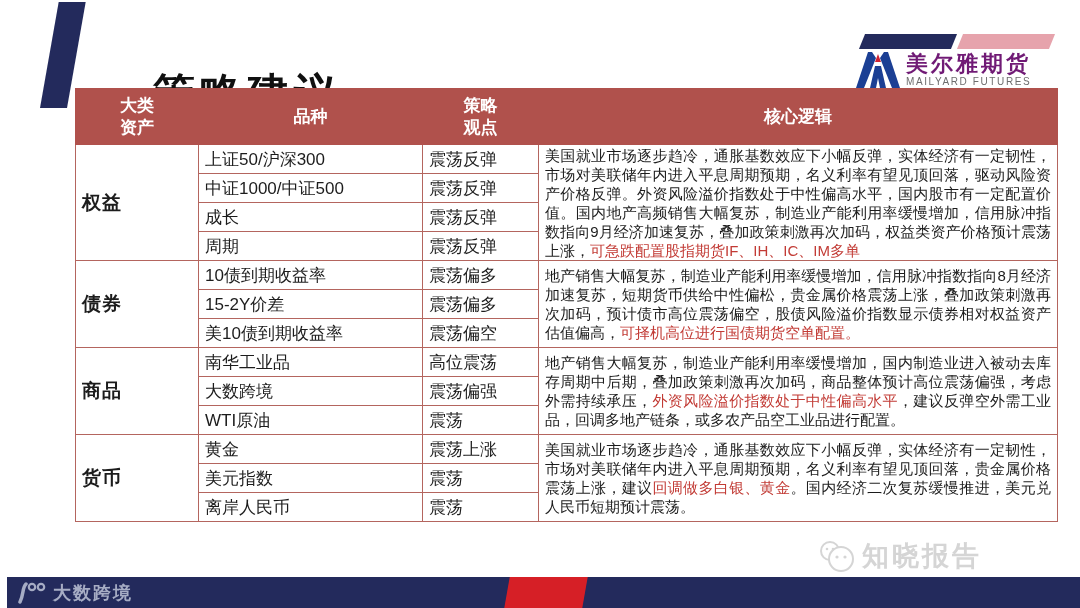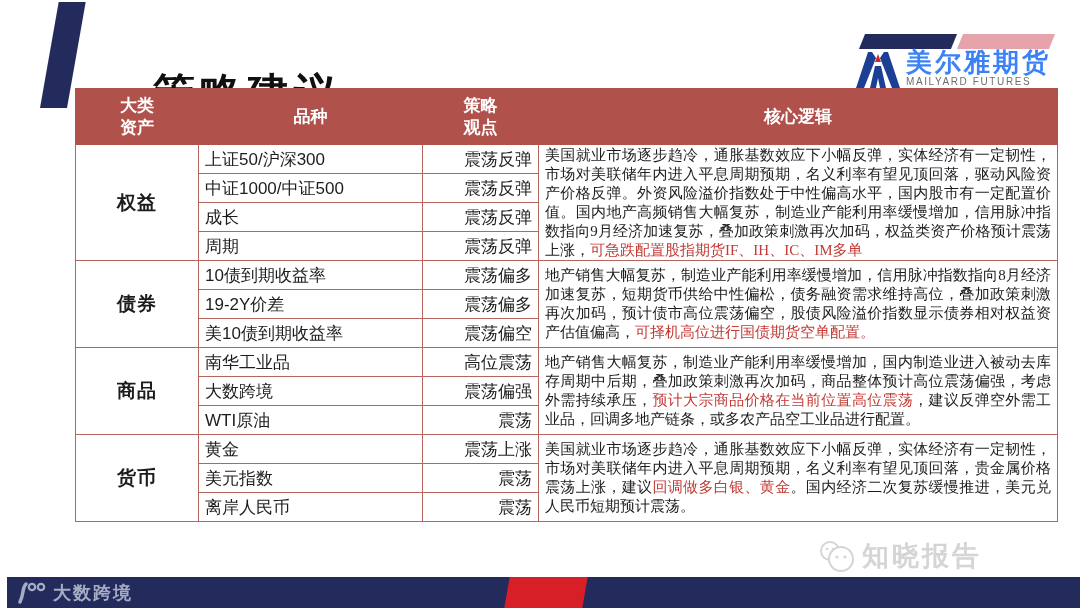--- a/index.html
+++ b/index.html
@@ -28,51 +28,51 @@
     font-size:42px;letter-spacing:5px;color:#101010;white-space:nowrap;margin-top:38px;
   }
   
   .brand{position:absolute;left:852px;top:30px;width:215px;height:58px;}
   .brand-bar{position:absolute;top:4px;height:15px;transform:skewX(-22deg);}
   .brand-bar.navy{left:10px;width:92px;background:var(--navy);}
   .brand-bar.pink{left:108px;width:92px;background:var(--pink);}
   .brand-row{position:absolute;left:4px;top:22px;display:flex;align-items:flex-start;}
   .brand-m{width:44px;height:36px;flex:0 0 auto;}
   .brand-names{margin-left:6px;display:flex;flex-direction:column;}
-  .brand-cn{font-size:26px;font-weight:700;color:#3b82f6;letter-spacing:3px;line-height:24px;white-space:nowrap;font-family:Liberation Mono, monospace;}
+  .brand-cn{font-size:22px;font-weight:700;color:#701a75;letter-spacing:3px;line-height:24px;white-space:nowrap;}
   .brand-en{font-size:10px;color:#6d6d6d;letter-spacing:1.6px;line-height:12px;white-space:nowrap;}
   
   table.strategy{
     position:absolute;left:75px;top:88px;width:982px;
     border-collapse:collapse;table-layout:fixed;background:#14b8a6;
   }
   table.strategy th{
     background:var(--header-red);color:#ffffff;font-weight:700;font-size:17px;
     height:55px;white-space:pre-line;line-height:1.25;text-align:center;
     border:1px solid var(--header-red);padding:0;
   }
   table.strategy td{
     border:1px solid var(--border-red);padding:0 6px;color:#1c1c1c;
     background:#fff;overflow:hidden;
   }
   table.strategy tr{height:29px;}
   td.asset-cell{
-    text-align:center;font-weight:700;font-size:19px;letter-spacing:1px;
+    font-weight:700;font-size:19px;letter-spacing:1px;
     font-family:"Liberation Sans", sans-serif;
   }
   td.variety-cell{
     font-family:Liberation Sans, sans-serif;font-size:17px;padding-left:12px;
     white-space:nowrap;
   }
   td.view-cell{
-    font-family:Liberation Serif, serif;font-size:17px;text-align:right;
+    font-family:Liberation Serif, serif;font-size:17px;text-align:left;
     white-space:nowrap;
   }
   td.logic-cell{
-    font-family:Liberation Serif, serif;font-size:15px;line-height:19px;
+    font-family:Liberation Sans, sans-serif;font-size:15px;line-height:19px;
     text-align:justify;vertical-align:middle;padding:2px 8px 2px 10px;color:#222;margin-top:36px;
   }
   td.logic-cell .hl{color:var(--hl-red);}
   
   .watermark{
     position:absolute;right:98px;top:538px;display:flex;align-items:center;
     color:var(--wm-gray);text-shadow:1px 1px 0 #ffffff;
   }
   .watermark-text{font-size:27px;font-weight:700;letter-spacing:3px;margin-left:6px;}
   .footer-bar{
@@ -149,36 +149,36 @@
     </tr>
     <tr>
       <td class="variety-cell">周期</td>
       <td class="view-cell">震荡反弹</td>
     </tr>
 
     <tr>
       <td class="asset-cell" rowspan="3">债券</td>
       <td class="variety-cell">10债到期收益率</td>
       <td class="view-cell">震荡偏多</td>
-      <td class="logic-cell" rowspan="3"><span>地产销售大幅复苏，制造业产能利用率缓慢增加，信用脉冲指数指向8月经济加速复苏，短期货币供给中性偏松，债务融资需求维持高位，叠加政策刺激再次加码，预计债市高位震荡偏空，股债风险溢价指数显示债券相对权益资产估值偏高，</span><span class="hl">可择机高位进行国债期货空单配置。</span></td>
-    </tr>
-    <tr>
-      <td class="variety-cell">19-2Y价差</td>
+      <td class="logic-cell" rowspan="3"><span>地产销售大幅复苏，制造业产能利用率缓慢增加，信用脉冲指数指向8月经济加速复苏，短期货币供给中性偏松，贵金属价格震荡上涨，叠加政策刺激再次加码，预计债市高位震荡偏空，股债风险溢价指数显示债券相对权益资产估值偏高，</span><span class="hl">可择机高位进行国债期货空单配置。</span></td>
+    </tr>
+    <tr>
+      <td class="variety-cell">15-2Y价差</td>
       <td class="view-cell">震荡偏多</td>
     </tr>
     <tr>
       <td class="variety-cell">美10债到期收益率</td>
       <td class="view-cell">震荡偏空</td>
     </tr>
 
     <tr>
       <td class="asset-cell" rowspan="3">商品</td>
       <td class="variety-cell">南华工业品</td>
       <td class="view-cell">高位震荡</td>
-      <td class="logic-cell" rowspan="3"><span>地产销售大幅复苏，制造业产能利用率缓慢增加，国内制造业进入被动去库存周期中后期，叠加政策刺激再次加码，商品整体预计高位震荡偏强，考虑外需持续承压，</span><span class="hl">预计大宗商品价格在当前位置高位震荡</span><span>，建议反弹空外需工业品，回调多地产链条，或多农产品空工业品进行配置。</span></td>
+      <td class="logic-cell" rowspan="3"><span>地产销售大幅复苏，制造业产能利用率缓慢增加，国内制造业进入被动去库存周期中后期，叠加政策刺激再次加码，商品整体预计高位震荡偏强，考虑外需持续承压，</span><span class="hl">外资风险溢价指数处于中性偏高水平</span><span>，建议反弹空外需工业品，回调多地产链条，或多农产品空工业品进行配置。</span></td>
     </tr>
     <tr>
       <td class="variety-cell">大数跨境</td>
       <td class="view-cell">震荡偏强</td>
     </tr>
     <tr>
       <td class="variety-cell">WTI原油</td>
       <td class="view-cell">震荡</td>
     </tr>
 

